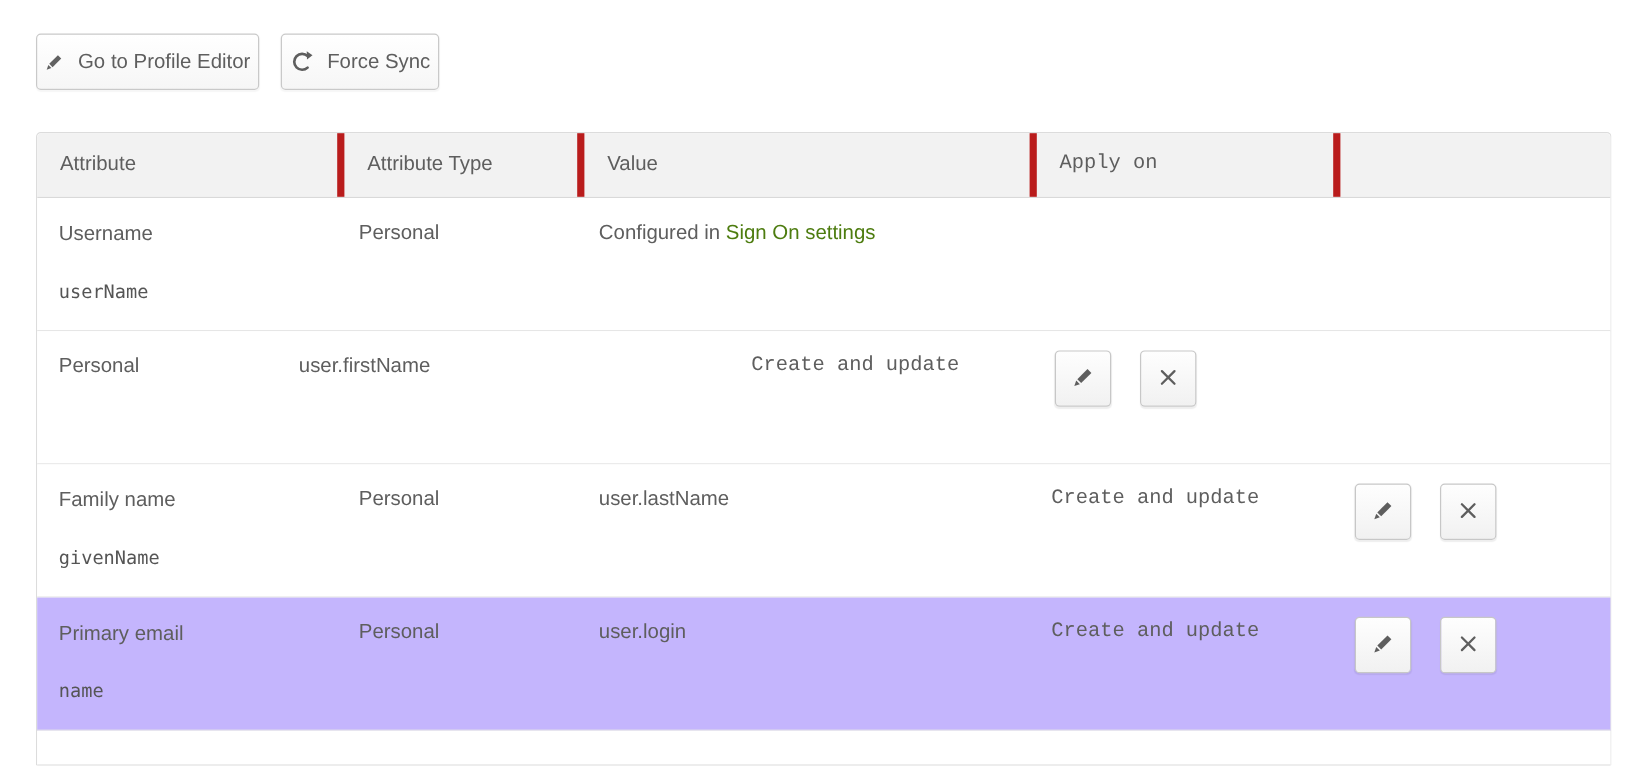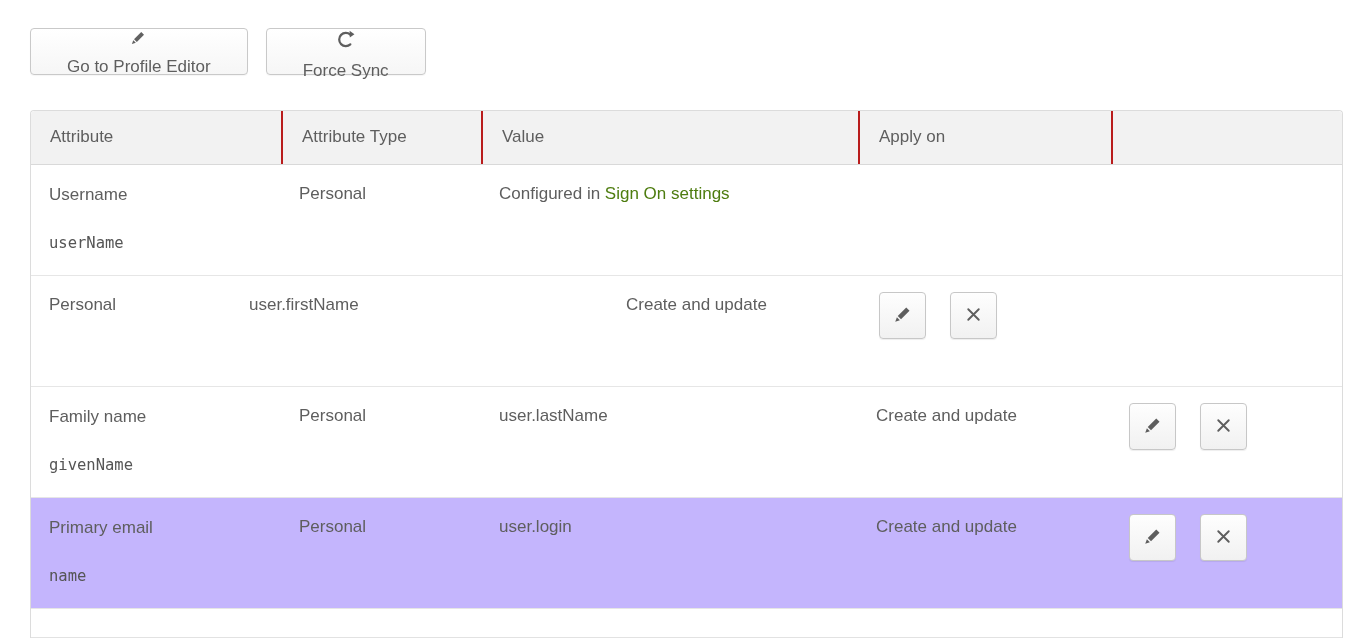--- a/index.html
+++ b/index.html
@@ -20,30 +20,29 @@
     left: 30px;
     top: 28px;
     display: flex;
     gap: 18px;
   }
   .btn {
     display: inline-flex;
     align-items: center;
     gap: 11px;
     height: 47px;
-    padding: 0 36px;
+    padding: 0 6px;
     border: 1px solid #c9c9c9;
     border-radius: 4px;
     background: linear-gradient(#ffffff, #f6f6f6);
     font-family: "Liberation Sans", sans-serif;
     font-size: 17px;
     color: #5e5e5e;
     cursor: pointer;
     box-shadow: 0 1px 1px rgba(0,0,0,0.04);
-    flex-direction: column;
   }
   .btn .icn { display: inline-flex; align-items: center; }
 
   
   .table {
     position: absolute;
     left: 30px;
     top: 110px;
     width: 1313px;
     border: 1px solid #dcdcdc;
@@ -57,40 +56,40 @@
     background: #f2f2f2;
     border-bottom: 1px solid #d9d9d9;
     border-radius: 4px 4px 0 0;
     justify-content: center;
   }
   .th {
     font-size: 17px;
     color: #5e5e5e;
     line-height: 52px;
     padding-left: 19px;
-    border-left: 2px solid #b91c1c;
+    border-left: 6px solid #b91c1c;
   }
   .th:first-child { border-left: none; }
 
   .trow {
     display: flex;
     height: 111px;
     border-bottom: 1px solid #e6e6e6;
     background: #ffffff;
   }
   .trow.highlight { background: #c4b5fd; }
   .trow.partial {
     height: 29px;
     border-bottom: 1px solid #e2e2e2;
   }
 
   .c1 { width: 250px; }
   .c2 { width: 200px; }
   .c3 { width: 377px; }
-  .c4 { width: 253px; }
+  .c4 { width: 253px; font-family: Liberation Mono, monospace; }
   .c5 { flex: 1; }
 
   .cell { padding: 19px 10px 0 18px; font-size: 17px; color: #5e5e5e; }
   .attr-label { font-size: 17px; color: #5e5e5e; line-height: 22px; }
   .attr-var {
     margin-top: 28px;
     font-family: "DejaVu Sans Mono", monospace;
     font-size: 15.5px;
     color: #555555;
   }

